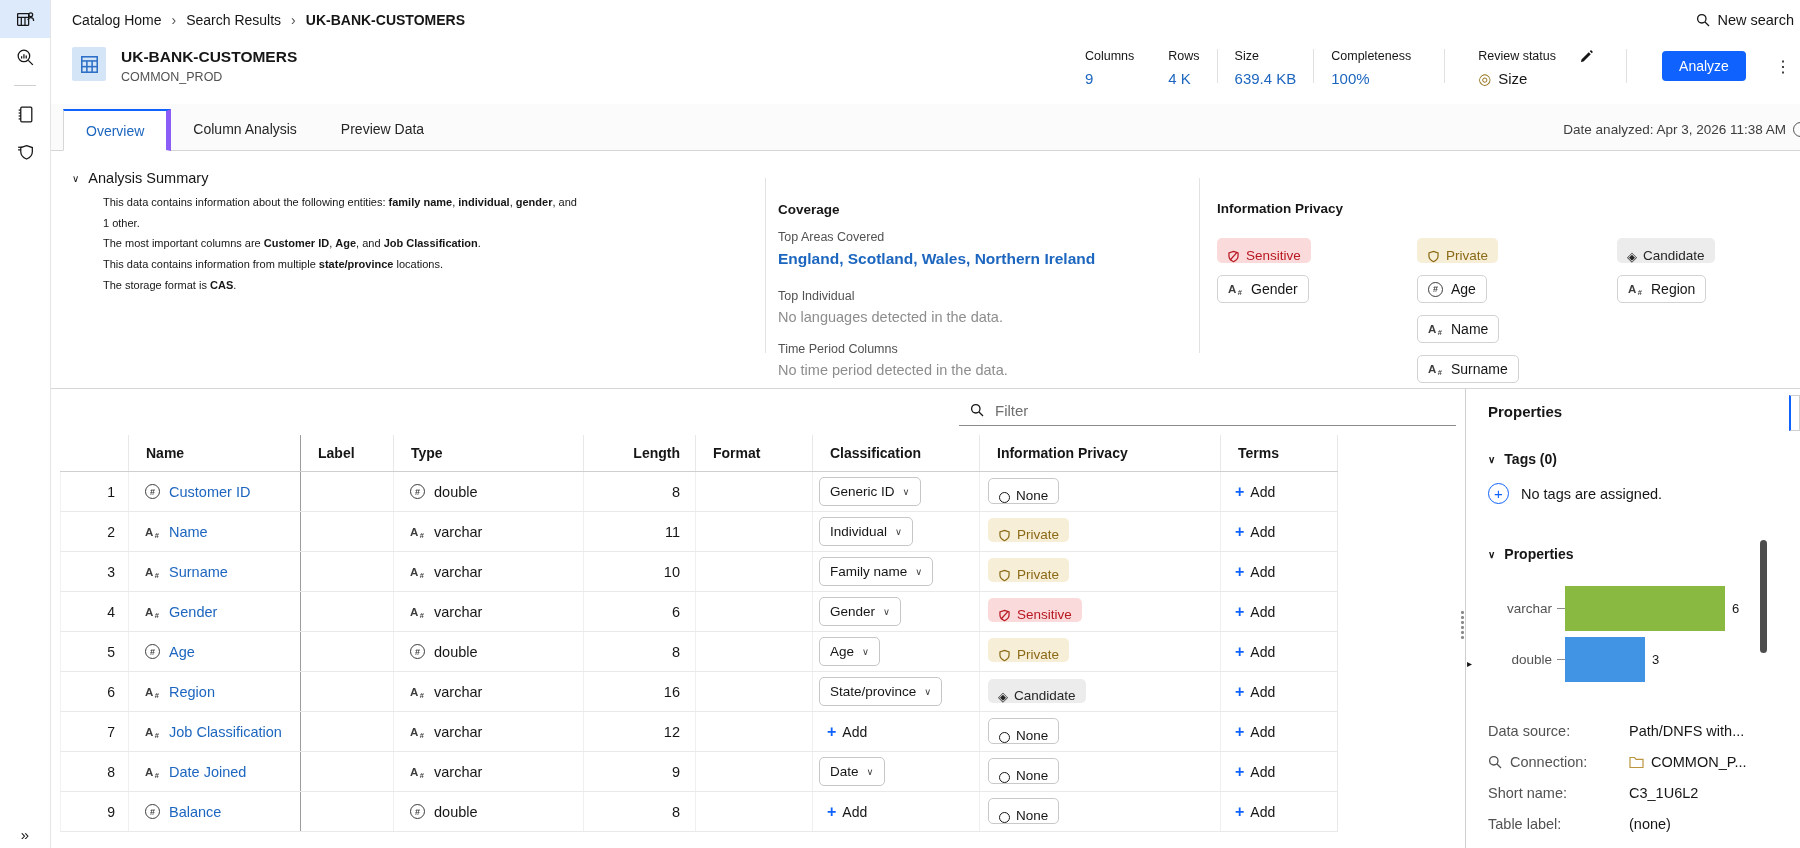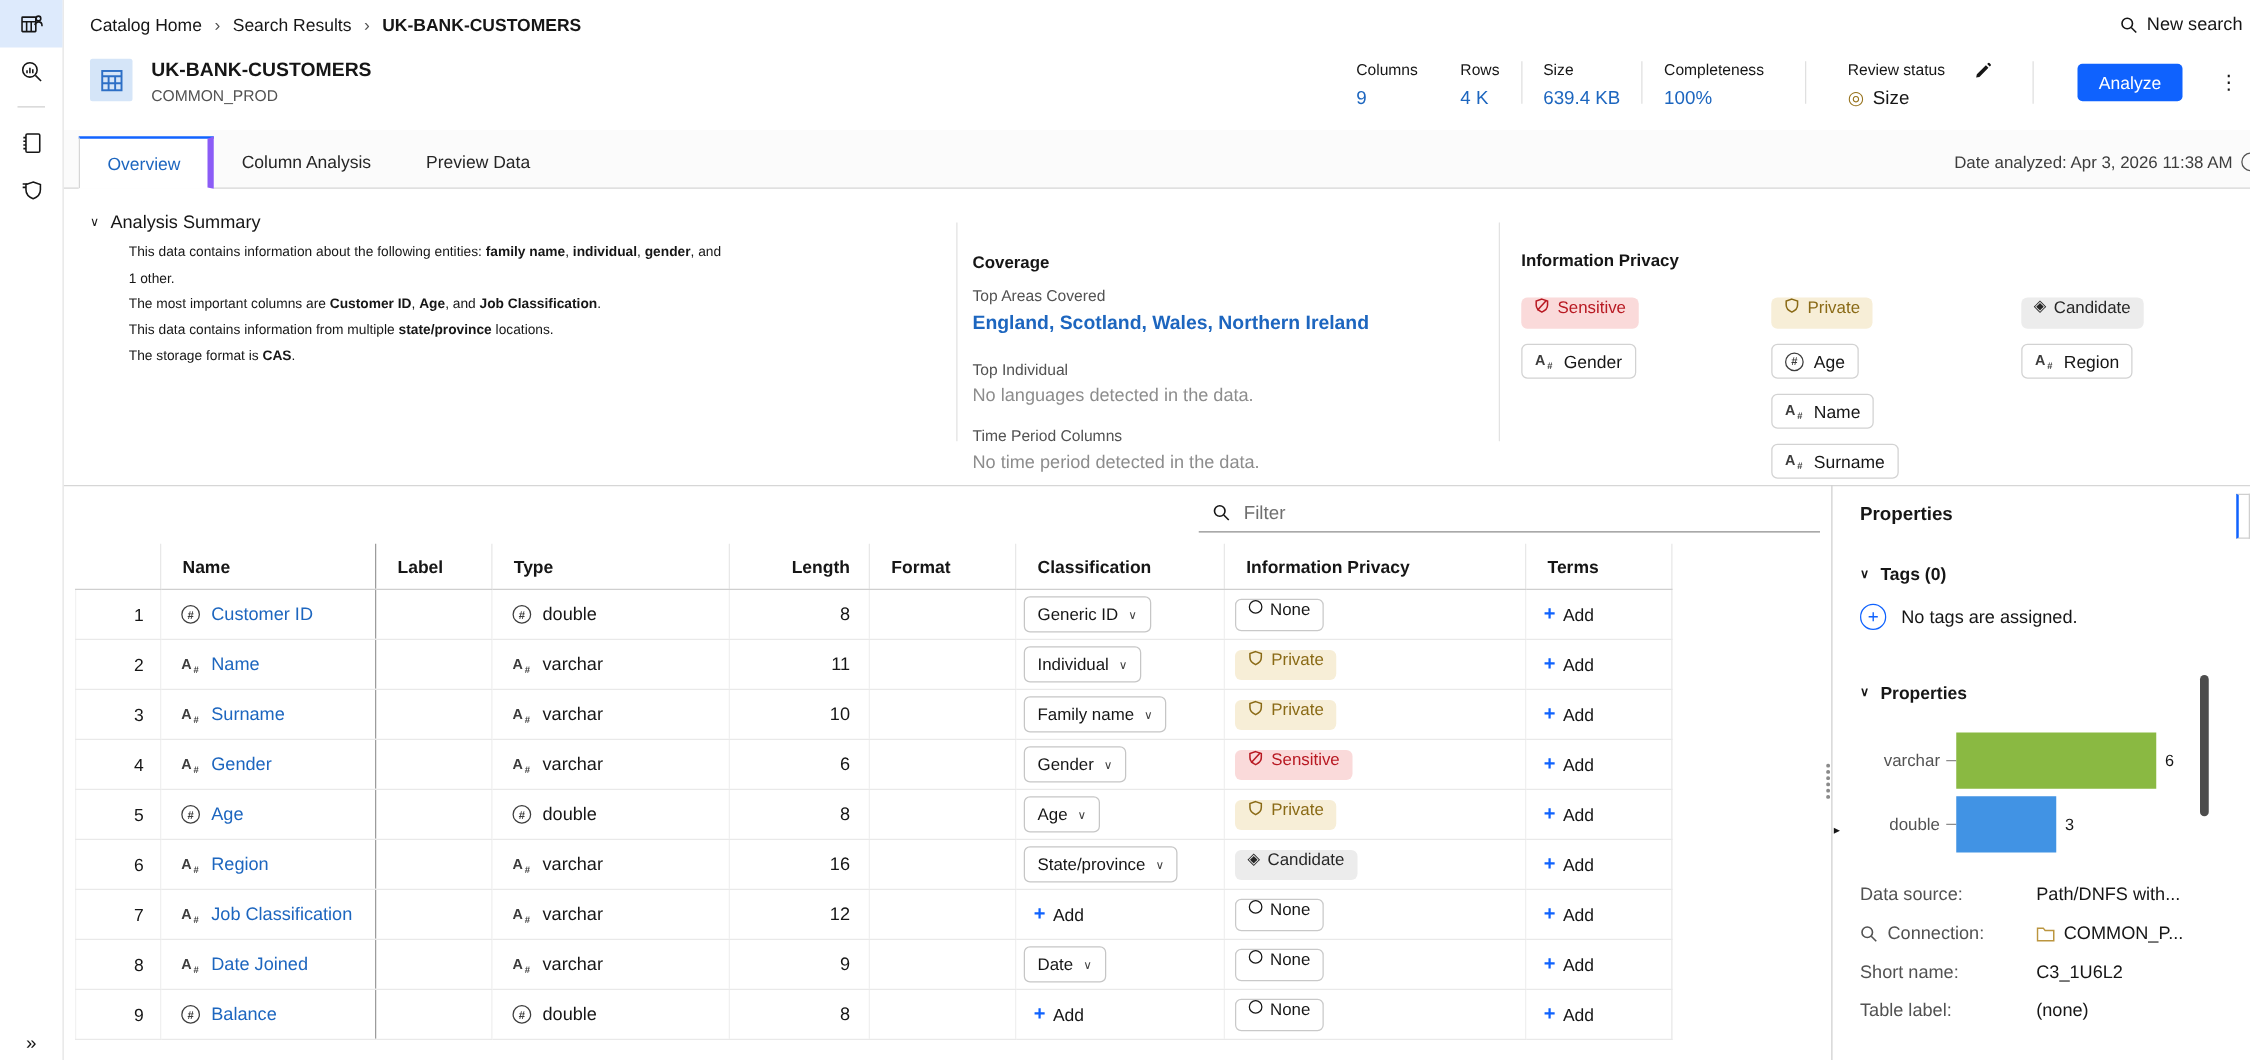--- a/index.html
+++ b/index.html
@@ -59,21 +59,21 @@
   .cov h4{margin:0 0 13px 0;font-size:13.5px;}
   .cov .lbl{font-size:12.5px;color:#525252;margin-bottom:6px;}
   .cov .big{font-size:15.5px;font-weight:bold;color:var(--linkblue);margin-bottom:21px;cursor:pointer;}
   .cov .muted{font-size:14.5px;color:#8d8d8d;margin-bottom:17px;}
   .ipsec{position:absolute;left:1167px;top:51px;}
   .ipsec h4{margin:0 0 22px 0;font-size:13.5px;}
   .ip-groups{display:flex;}
   .ip-col{width:200px;display:flex;flex-direction:column;align-items:flex-start;gap:12px;}
 
   
-  .badge{display:inline-flex;align-items:flex-start;gap:6px;height:25px;padding:0 10px;border-radius:5px;font-size:13.5px;white-space:nowrap;}
+  .badge{display:inline-flex;align-items:flex-end;gap:6px;height:25px;padding:0 10px;border-radius:5px;font-size:13.5px;white-space:nowrap;}
   .b-sensitive{background:#fadada;color:#b81922;}
   .b-private{background:#f7eed7;color:#8a6a16;}
   .b-candidate{background:#ececec;color:#262626;}
   .b-none{background:#fff;border:1px solid #c9c9c9;color:#161616;}
   .ring{width:9px;height:9px;border:1.8px solid #161616;border-radius:50%;flex:none;}
   .diam{font-size:13px;line-height:1;}
   .tchip{display:inline-flex;align-items:center;gap:8px;height:26px;padding:0 10px;border:1px solid #d2d2d2;border-radius:5px;
          background:#fff;font-size:14px;color:#161616;white-space:nowrap;}
   .ico-num{display:inline-flex;width:15px;height:15px;border:1.2px solid #3d3d3d;border-radius:50%;align-items:center;justify-content:center;
            font-size:9px;color:#3d3d3d;font-weight:bold;flex:none;box-sizing:border-box;}
@@ -115,21 +115,21 @@
   .plus-circle{width:21px;height:21px;border:1.6px solid var(--accent);border-radius:50%;color:var(--accent);display:flex;
                align-items:center;justify-content:center;font-size:15px;flex:none;cursor:pointer;box-sizing:border-box;}
   .props-head{margin-top:42px;}
   .chart{margin-top:24px;}
   .bar-row{display:flex;align-items:center;height:45px;margin-bottom:6px;}
   .bar-label{width:64px;text-align:right;font-size:13.5px;color:#525252;flex:none;}
   .tick{width:8px;height:1px;background:#8d8d8d;margin-left:5px;flex:none;}
   .bar{height:45px;flex:none;}
   .bar-val{margin-left:7px;font-size:13px;}
   .kvs{margin-top:26px;}
-  .kv{display:flex;align-items:flex-start;height:31px;font-size:14.5px;}
+  .kv{display:flex;align-items:flex-end;height:31px;font-size:14.5px;}
   .kv .k{width:130px;color:#525252;display:flex;align-items:center;gap:8px;flex:none;white-space:nowrap;}
   .kv .v{margin-left:11px;display:flex;align-items:center;gap:7px;color:#161616;white-space:nowrap;}
   .drag-dots{position:absolute;left:-5px;top:222px;display:flex;flex-direction:column;align-items:center;}
   .drag-dots i{width:2.6px;height:2.6px;background:#8a8a8a;border-radius:50%;margin:1.2px 0;}
   .panel-arrow{position:absolute;left:1px;top:270px;font-size:10px;color:#161616;cursor:pointer;}
   .pscroll{position:absolute;right:33px;top:152px;width:7px;height:113px;background:#4d4d4d;border-radius:4px;}
   .edge-toggle{position:absolute;right:0;top:7px;width:11px;height:36px;background:#fff;border:1px solid #cfcfcf;border-left:2px solid var(--accent);box-sizing:border-box;}
 </style>
 </head>
 <body>

